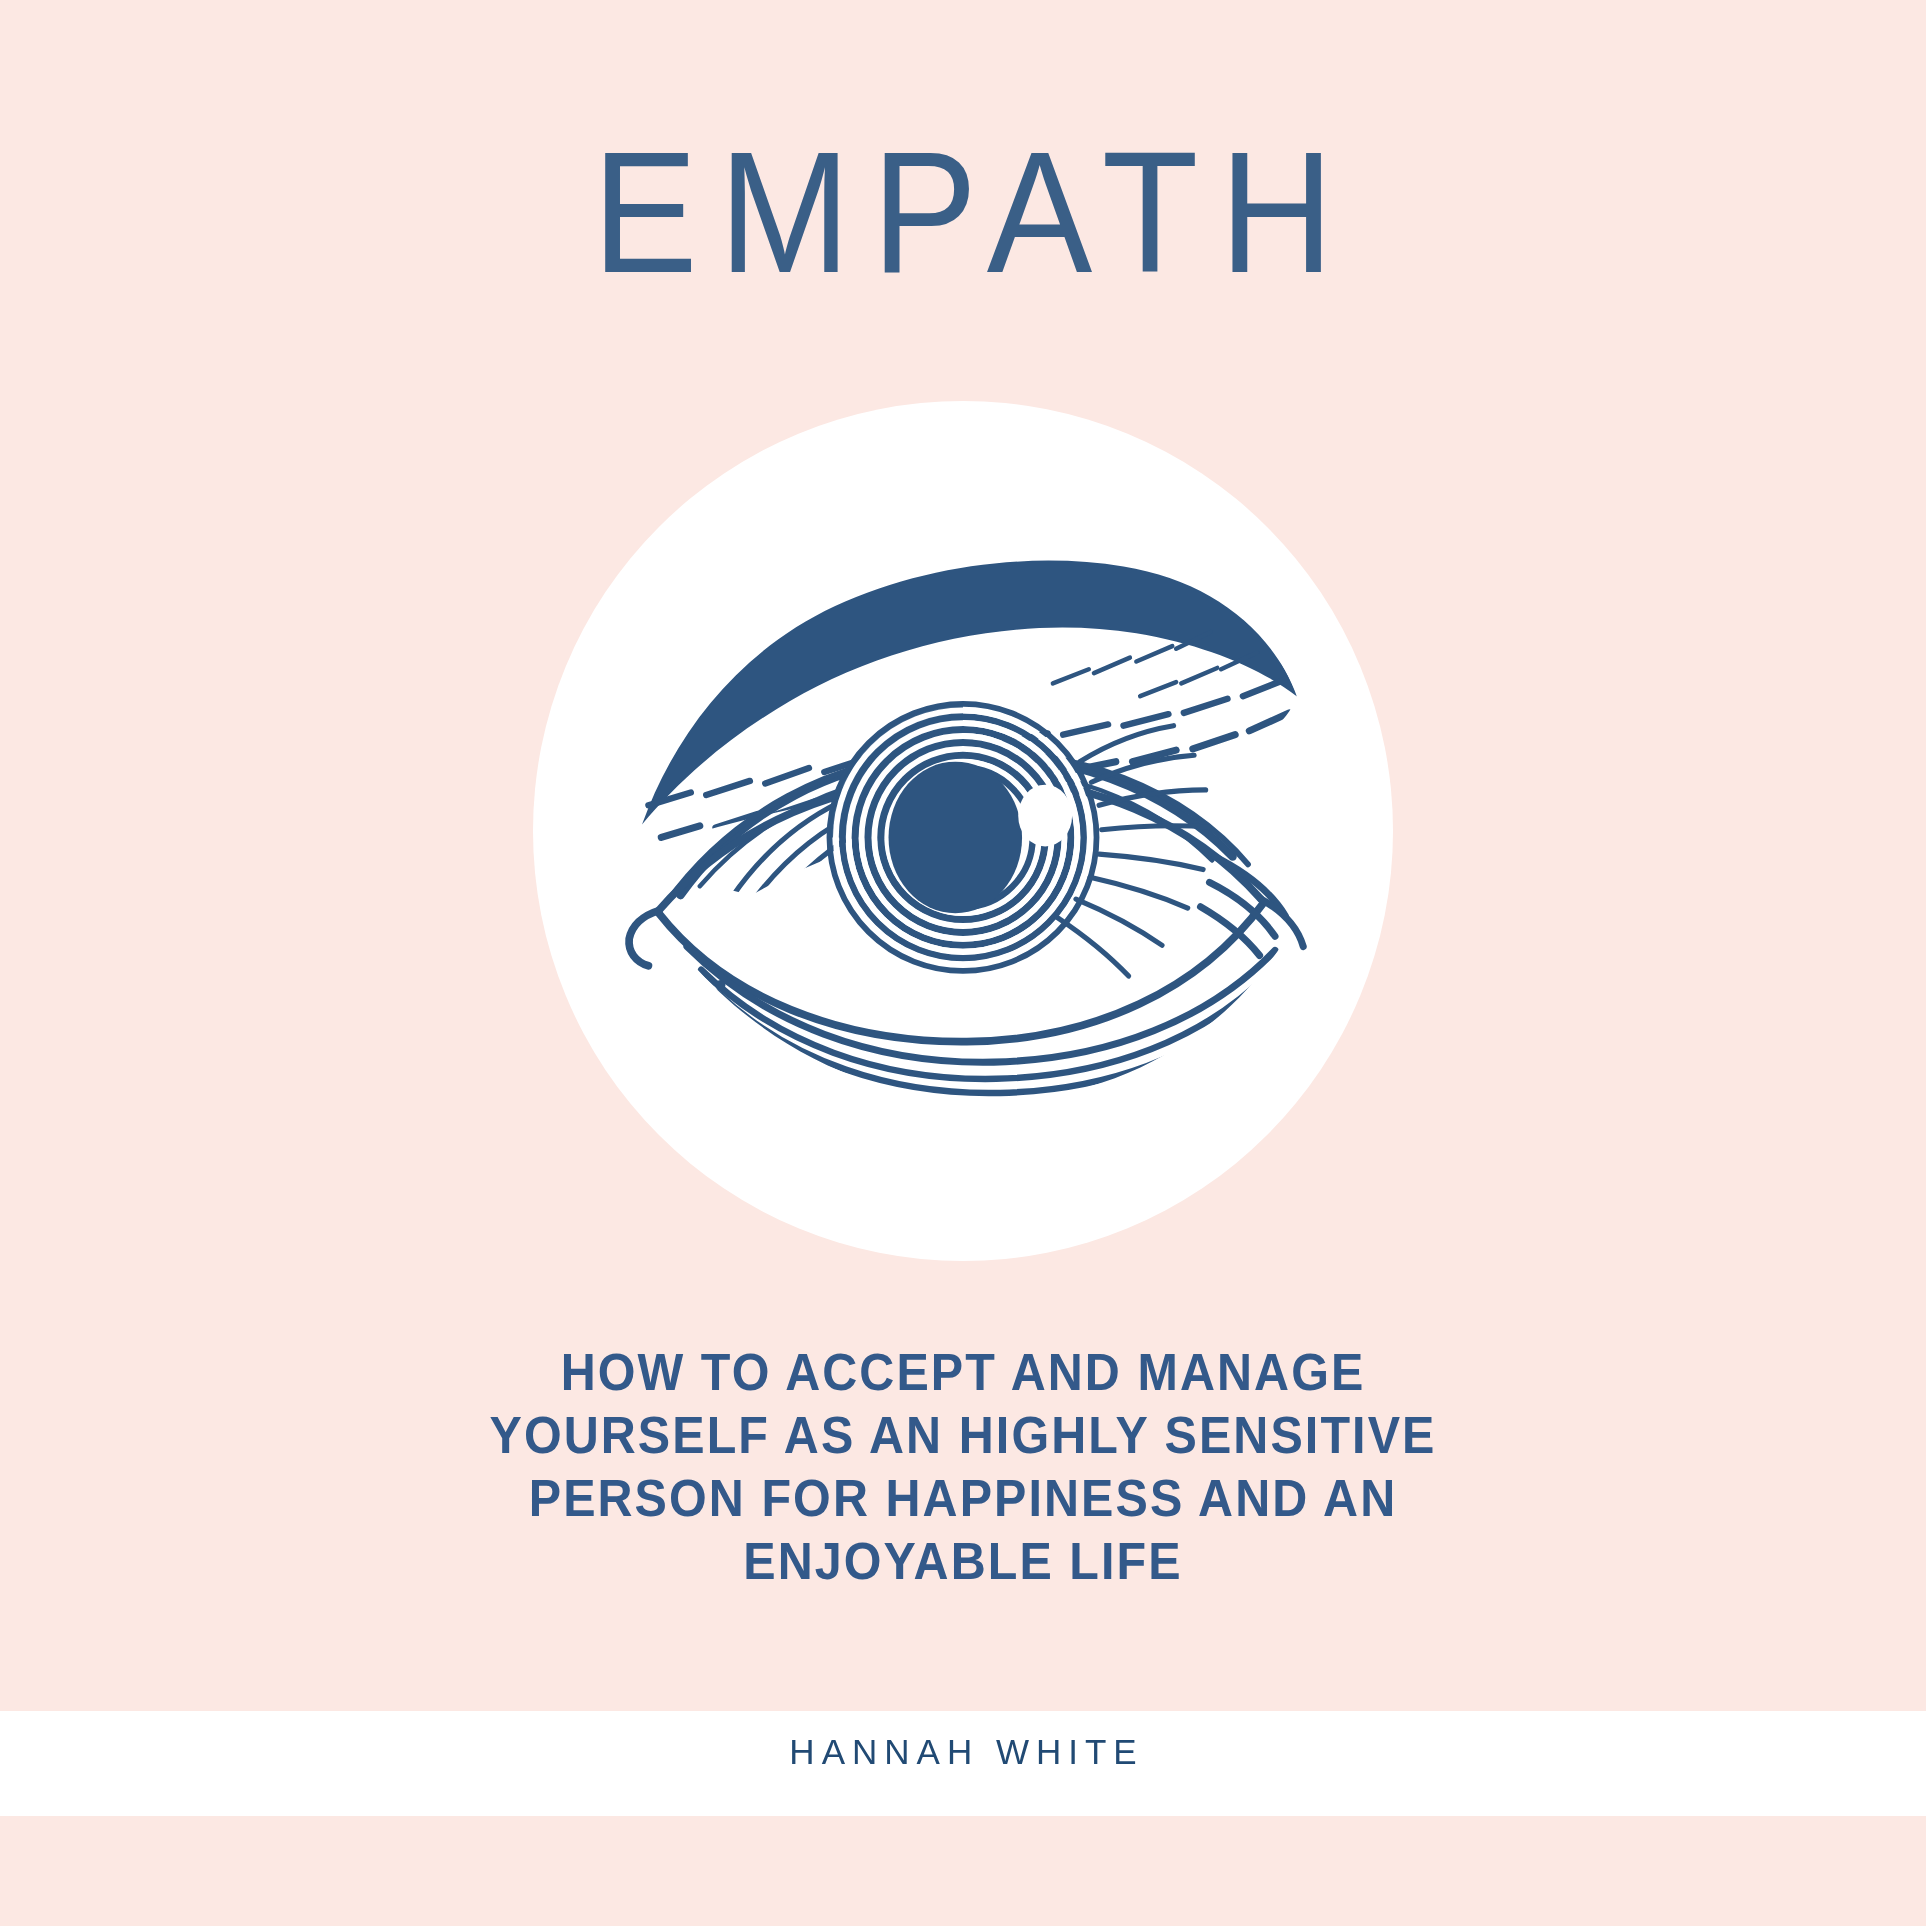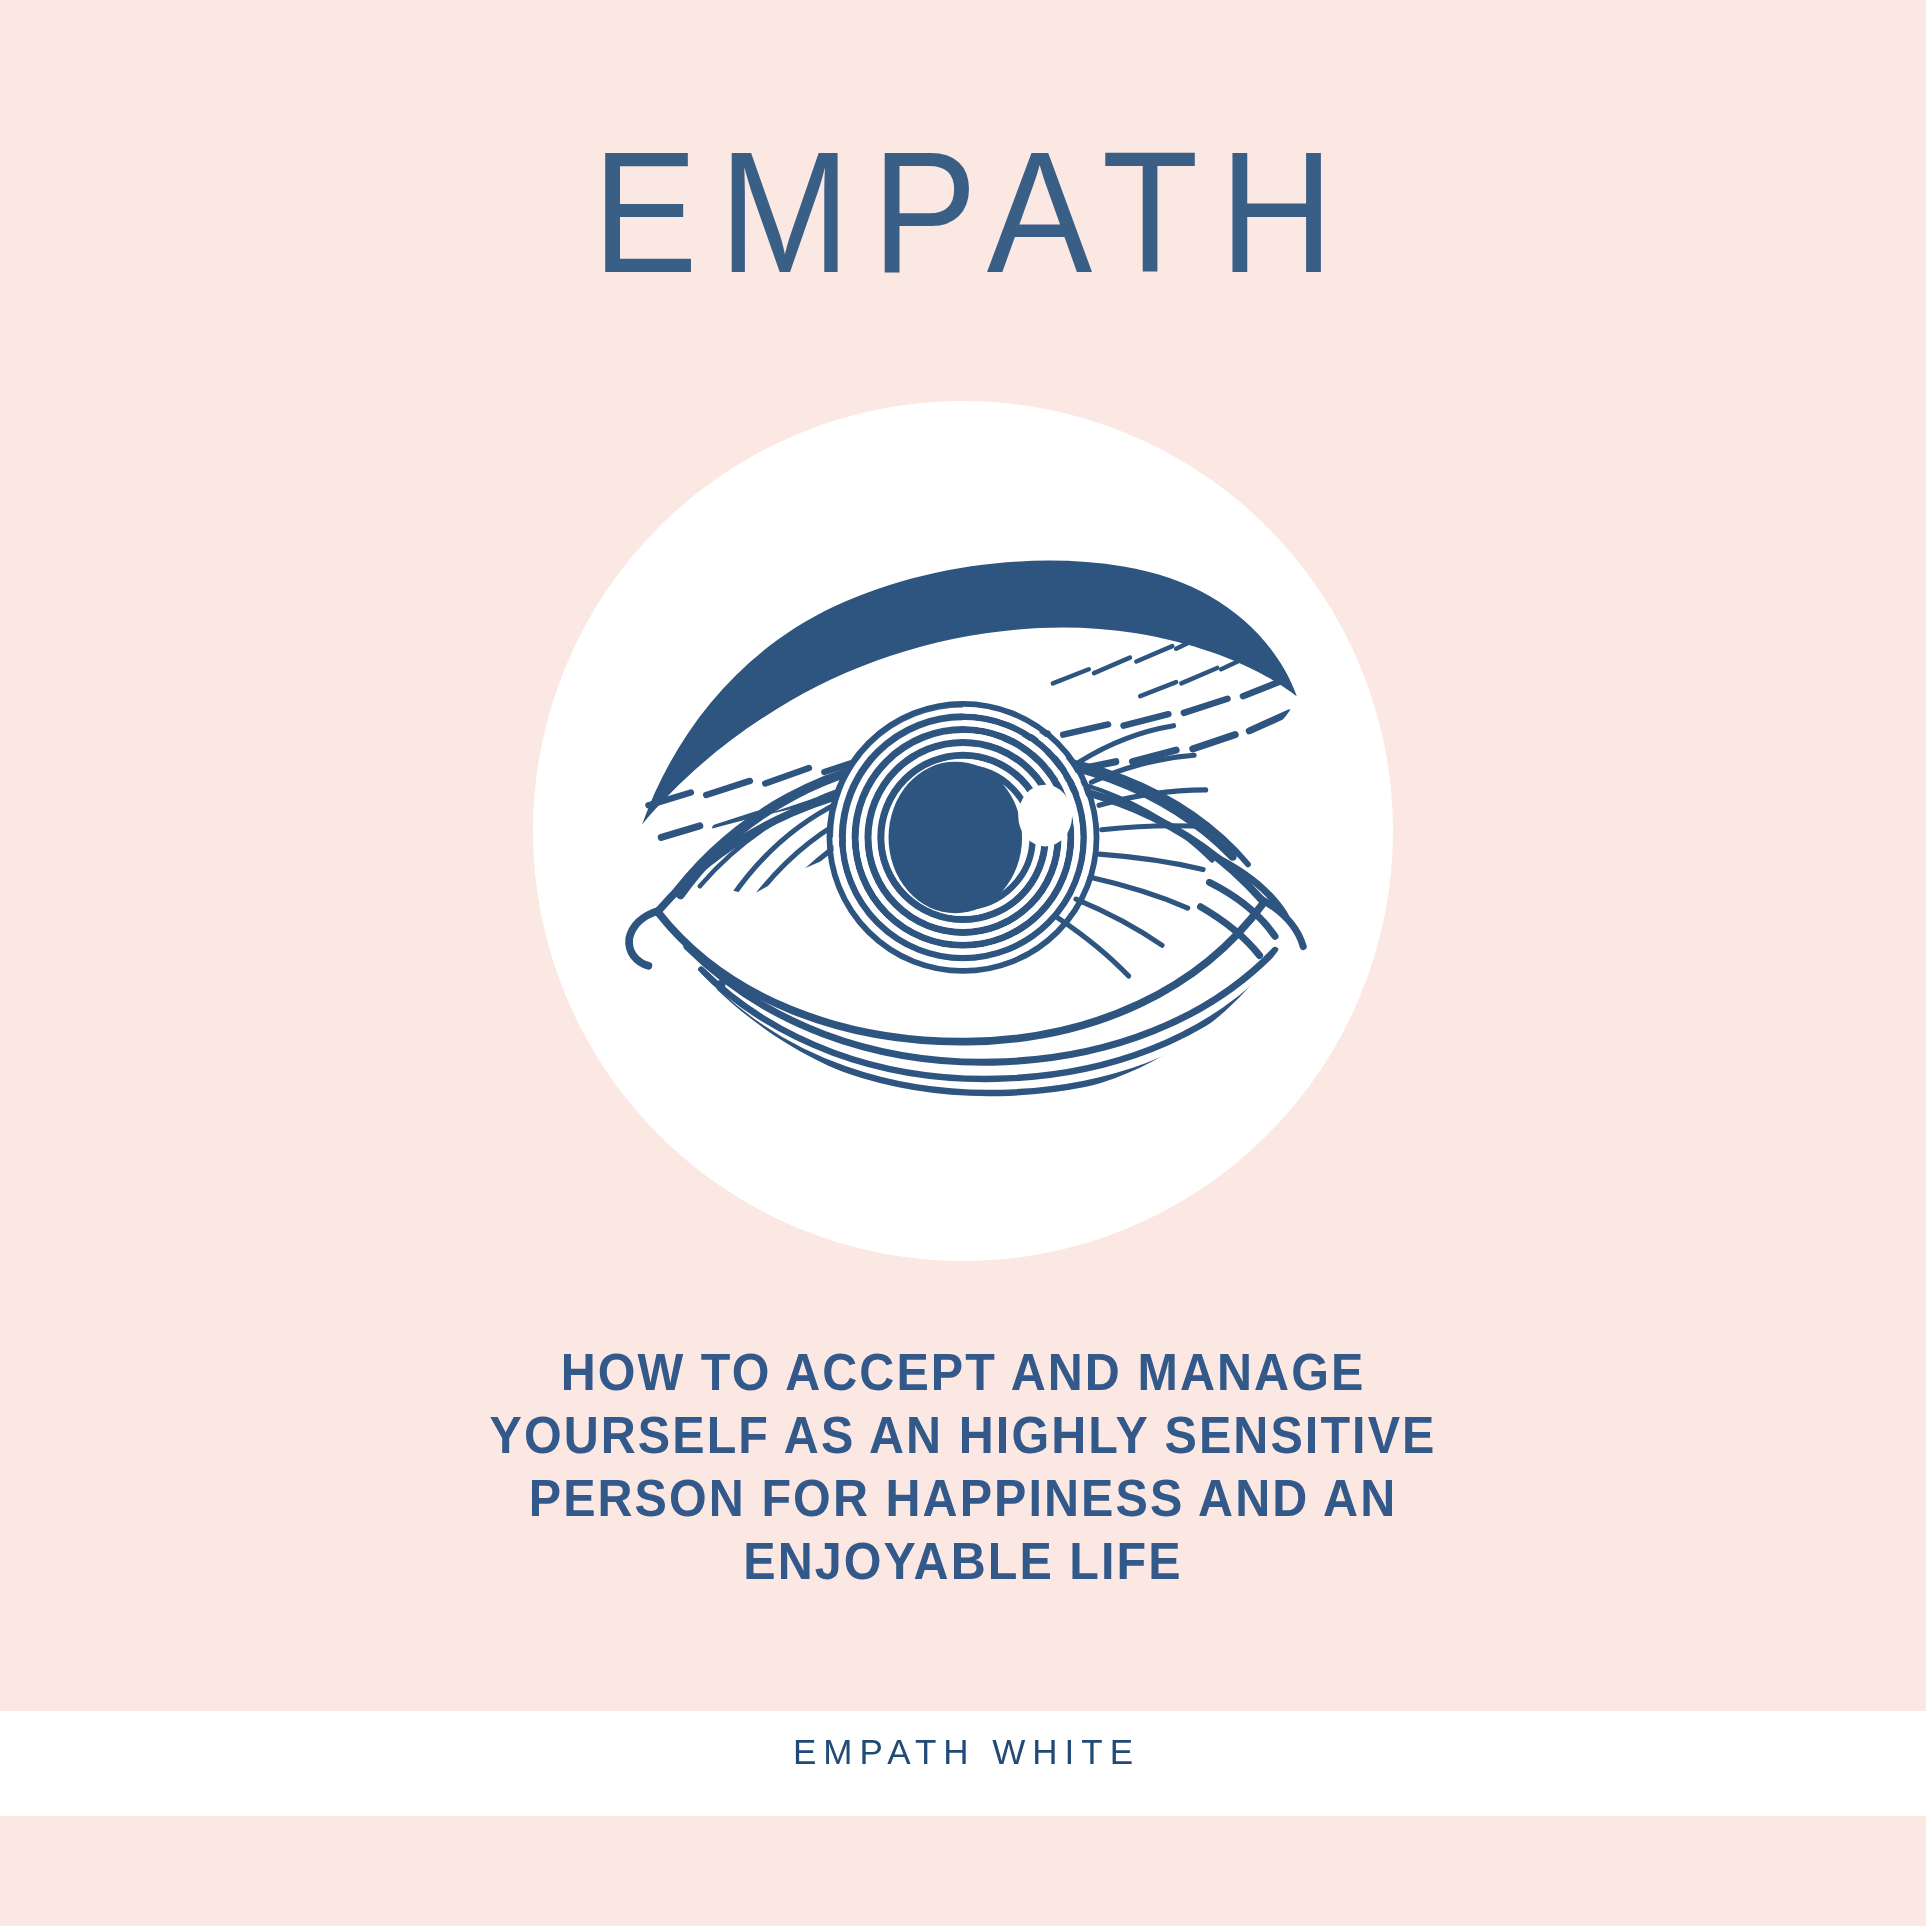--- a/index.html
+++ b/index.html
@@ -328,17 +328,17 @@
   </div>
 
   <div id="subtitle-block">
     <span class="subtitle-line">HOW TO ACCEPT AND MANAGE</span>
     <span class="subtitle-line">YOURSELF AS AN HIGHLY SENSITIVE</span>
     <span class="subtitle-line">PERSON FOR HAPPINESS AND AN</span>
     <span class="subtitle-line">ENJOYABLE LIFE</span>
   </div>
 
   <div id="author-band">
-    <div id="author-name">EMPATH WHITE</div>
+    <div id="author-name">HANNAH WHITE</div>
   </div>
 
 </div>
 
 
 </body></html>

